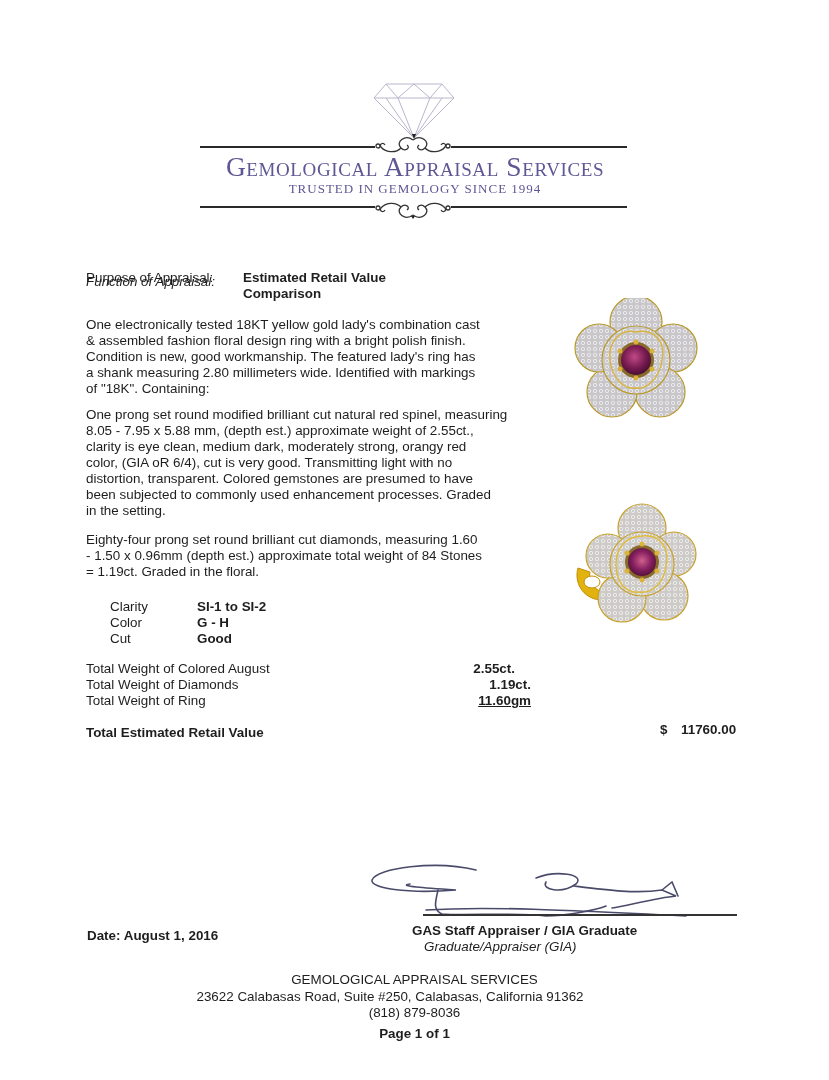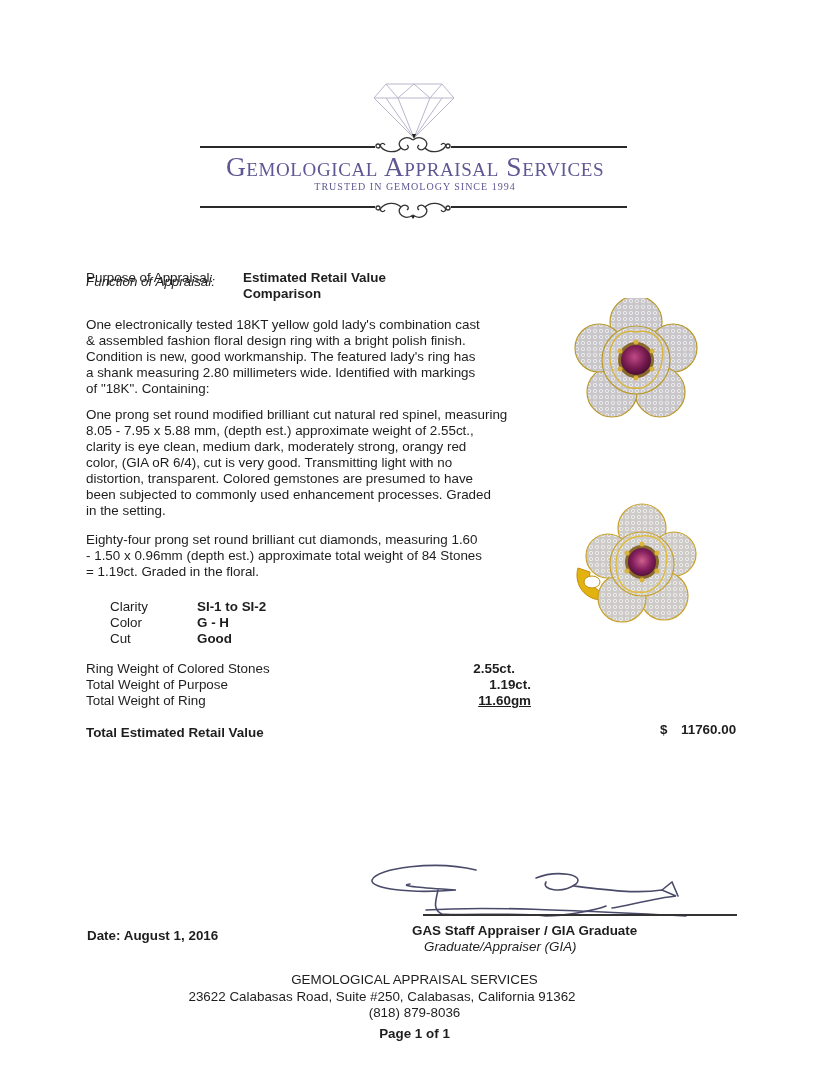--- a/index.html
+++ b/index.html
@@ -7,21 +7,21 @@
            font-family: "Liberation Sans", sans-serif; color: #1a1a1a; }
     .abs { position: absolute; }
 
     
     #logo-diamond { left: 372px; top: 82px; }
     .rule { position: absolute; height: 2px; background: #2a2a2a; }
     #brand-title { left: 190px; top: 151px; width: 450px; text-align: center;
       font-family: "Liberation Serif", serif; font-size: 27.5px; letter-spacing: 0.6px;
       color: #5e5794; white-space: nowrap; font-variant: small-caps; }
     #brand-tagline { left: 190px; top: 181px; width: 450px; text-align: center;
-      font-family: "Liberation Serif", serif; font-size: 10px; letter-spacing: 1px;
+      font-family: "Liberation Serif", serif; font-size: 13px; letter-spacing: 1px;
       color: #5e5794; white-space: nowrap; }
     .scroll { position: absolute; }
 
     
     .txt { font-size: 13.4px; line-height: 16px; color: #1e1e1e; }
     .bold { font-weight: bold; }
     .row { position: absolute; white-space: nowrap; }
     .para { position: absolute; width: 440px; }
     .para div { white-space: nowrap; }
 
@@ -111,23 +111,23 @@
   <div>= 1.19ct. Graded in the floral.</div>
 </div>
 
 <div class="row txt" style="left:110px;top:599px;">Clarity</div>
 <div class="row txt bold" style="left:197px;top:599px;">SI-1 to SI-2</div>
 <div class="row txt" style="left:110px;top:615px;">Color</div>
 <div class="row txt bold" style="left:197px;top:615px;">G - H</div>
 <div class="row txt" style="left:110px;top:631px;">Cut</div>
 <div class="row txt bold" style="left:197px;top:631px;">Good</div>
 
-<div class="row txt" style="left:86px;top:661px;">Ring Weight of Colored Stones</div>
+<div class="row txt" style="left:86px;top:661px;">Total Weight of Colored August</div>
 <div class="row txt bold" style="left:384px;width:131px;text-align:right;top:661px;">2.55ct.</div>
-<div class="row txt" style="left:86px;top:677px;">Total Weight of Purpose</div>
+<div class="row txt" style="left:86px;top:677px;">Total Weight of Diamonds</div>
 <div class="row txt bold" style="left:400px;width:131px;text-align:right;top:677px;">1.19ct.</div>
 <div class="row txt" style="left:86px;top:693px;">Total Weight of Ring</div>
 <div class="row txt bold" style="left:400px;width:131px;text-align:right;top:693px;text-decoration:underline;">11.60gm</div>
 
 <div class="row txt bold" style="left:86px;top:725px;">Total Estimated Retail Value</div>
 <div class="row txt bold" style="left:660px;top:722px;">$</div>
 <div class="row txt bold" style="left:681px;top:722px;">11760.00</div>
 
 <div class="ring-img" style="left:574px;top:298px;">
   <svg width="124" height="124" viewBox="0 0 124 124">
@@ -218,15 +218,15 @@
   </svg>
 </div>
 <div class="abs" id="sig-line"></div>
 
 <div class="row txt bold" style="left:412px;top:923px;">GAS Staff Appraiser / GIA Graduate</div>
 <div class="row txt" style="left:424px;top:939px;font-style:italic;">Graduate/Appraiser (GIA)</div>
 
 <div class="row txt bold" style="left:87px;top:928px;">Date: August 1, 2016</div>
 
 <div class="row txt" style="left:0;width:829px;text-align:center;top:972px;">GEMOLOGICAL APPRAISAL SERVICES</div>
-<div class="row txt" style="left:4px;width:756px;text-align:center;top:989px;">23622 Calabasas Road, Suite #250, Calabasas, California 91362</div>
+<div class="row txt" style="left:12px;width:756px;text-align:center;top:989px;">23622 Calabasas Road, Suite #250, Calabasas, California 91362</div>
 <div class="row txt" style="left:0;width:829px;text-align:center;top:1005px;">(818) 879-8036</div>
 <div class="row txt bold" style="left:0;width:829px;text-align:center;top:1026px;">Page 1 of 1</div>
 
 </body></html>

